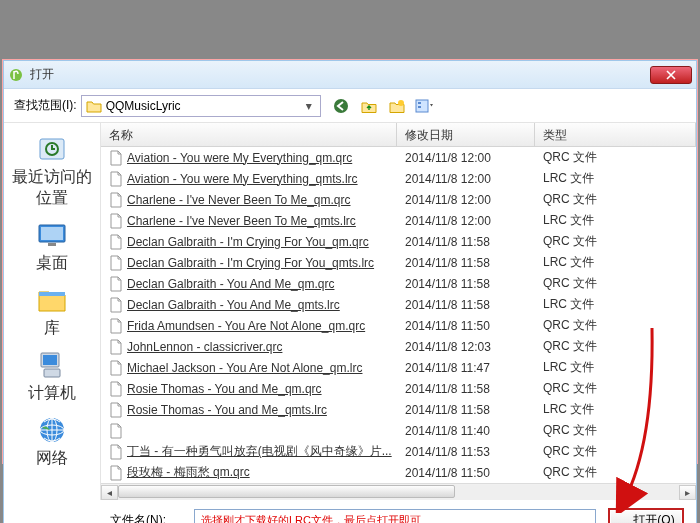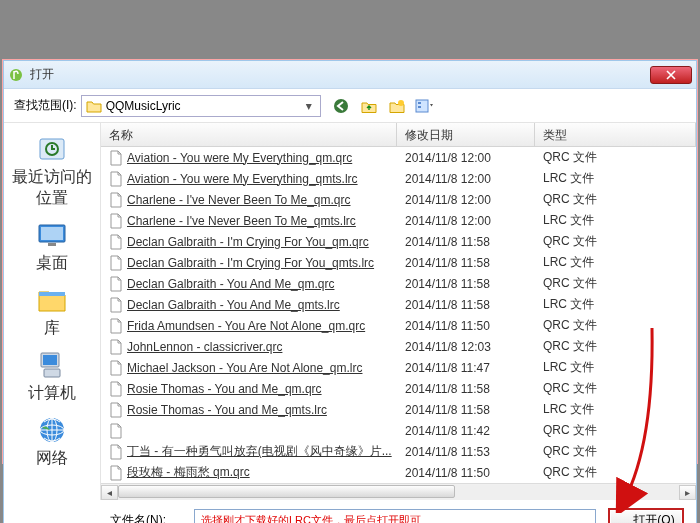--- a/index.html
+++ b/index.html
@@ -305,21 +305,21 @@
               <div class="cell cell-date">2014/11/8 11:58</div>
               <div class="cell cell-type">LRC 文件</div>
             </div>
             <div class="row">
               <div class="cell cell-name">
                 <svg class="fileicon" viewBox="0 0 14 16">
                   <path d="M2 1 h7 l3 3 v11 H2 z" fill="#fff" stroke="#999"></path>
                   <path d="M9 1 v3 h3" fill="none" stroke="#999"></path>
                 </svg>
               </div>
-              <div class="cell cell-date">2014/11/8 11:42</div>
+              <div class="cell cell-date">2014/11/8 11:40</div>
               <div class="cell cell-type">QRC 文件</div>
             </div>
             <div class="row">
               <div class="cell cell-name">
                 <svg class="fileicon" viewBox="0 0 14 16">
                   <path d="M2 1 h7 l3 3 v11 H2 z" fill="#fff" stroke="#999"></path>
                   <path d="M9 1 v3 h3" fill="none" stroke="#999"></path>
                 </svg>
                 <span>丁当 - 有一种勇气叫放弃(电视剧《风中奇缘》片...</span>
               </div>

